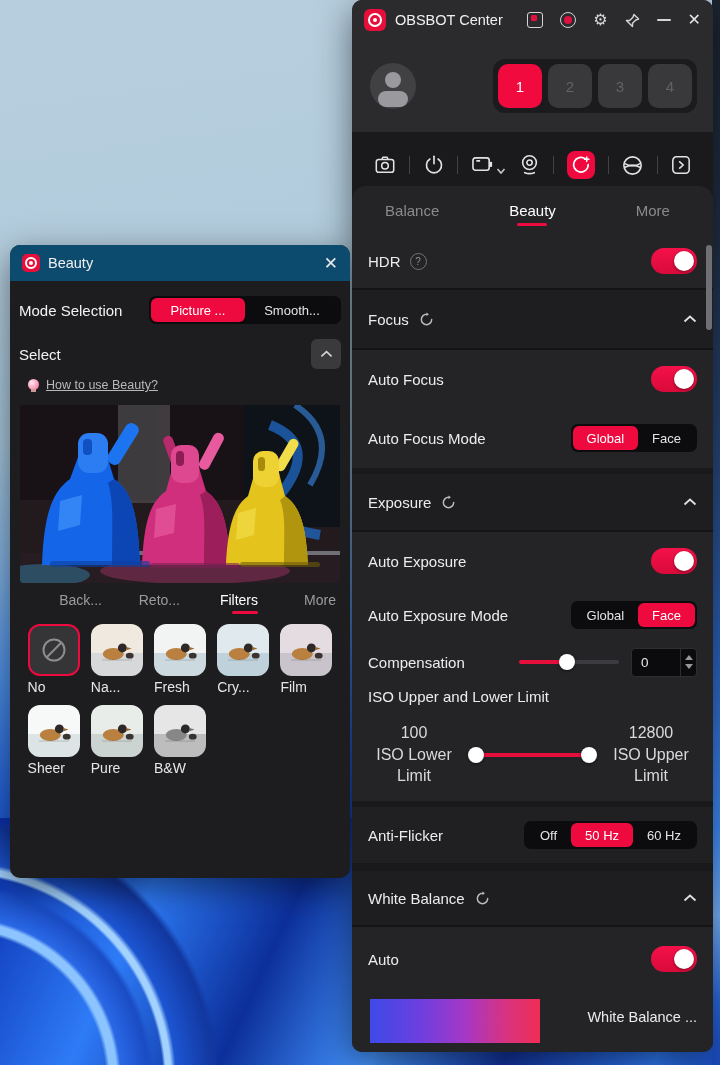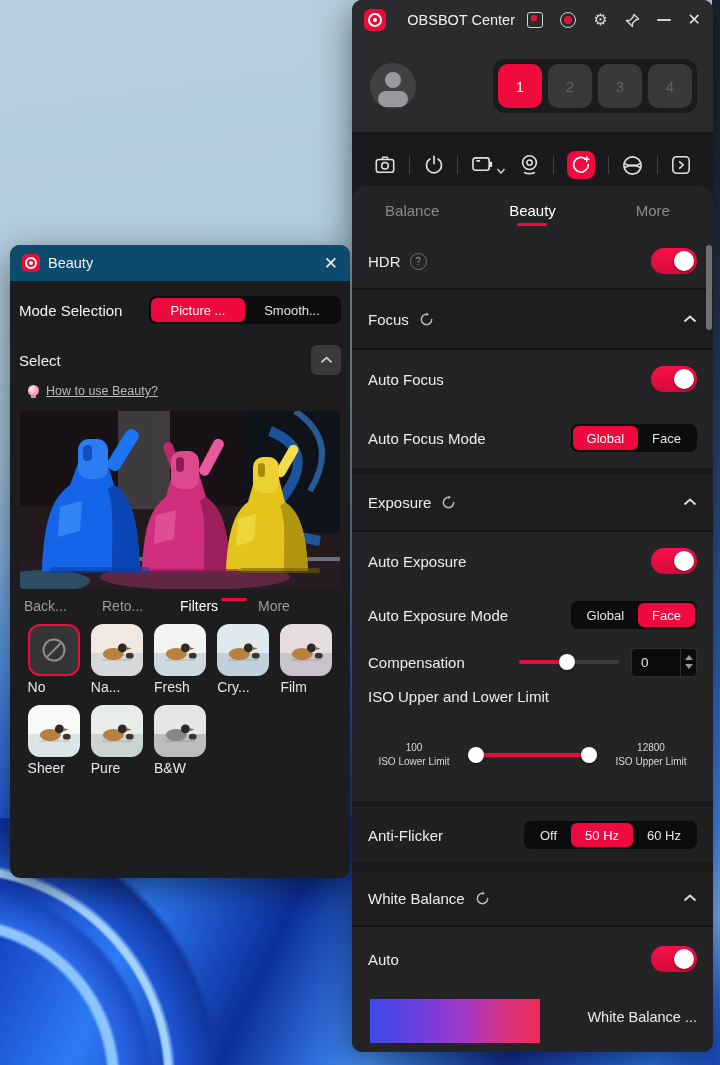--- a/index.html
+++ b/index.html
@@ -26,21 +26,21 @@
   .seg .opt{height:24px;display:flex;align-items:center;justify-content:center;
     color:#e4e4e6;font-size:13px;border-radius:6px;padding:0 14px;white-space:nowrap;}
   .seg .opt.active{background:#ee0a3e;color:#fff;}
   .divider{height:2px;background:#141416;}
   .chev-up{width:14px;height:8px;flex:none;}
   .reset-ic{width:15px;height:15px;flex:none;margin-left:10px;}
   
   .obsbot{position:absolute;left:352px;top:0;width:361px;height:1052px;border-radius:10px;
     background:#242427;box-shadow:0 10px 34px rgba(0,0,0,.5);overflow:hidden;
     display:flex;flex-direction:column;}
-  .ob-head{background:#2b2b2d;flex:none;text-align:center;}
+  .ob-head{background:#2b2b2d;flex:none;}
   .ob-title{height:40px;display:flex;align-items:center;padding:0 12px;}
   .logo{width:22px;height:22px;border-radius:6px;background:#e60f3c;position:relative;flex:none;}
   .logo::before{content:"";position:absolute;left:4px;top:4px;width:10px;height:10px;
     border:2px solid #fff;border-radius:50%;}
   .logo::after{content:"";position:absolute;left:9px;top:9px;width:4px;height:4px;background:#fff;border-radius:50%;}
   .logo.small{width:18px;height:18px;border-radius:5px;}
   .logo.small::before{left:3px;top:3px;width:8px;height:8px;}
   .logo.small::after{left:7px;top:7px;width:4px;height:4px;}
   .ob-title-text{color:#f0f0f0;font-size:14.5px;margin-left:9px;flex:1;}
   .tb-ics{display:flex;align-items:center;gap:17px;}
@@ -90,50 +90,50 @@
     background:linear-gradient(90deg,#e60f3c 0%,#e60f3c 48%,#3c3c40 48%);}
   .slider::after{content:"";position:absolute;left:calc(48% - 8px);top:-6px;width:16px;height:16px;
     border-radius:50%;background:#fff;box-shadow:0 1px 3px rgba(0,0,0,.5);}
   .numbox{margin-left:12px;width:64px;height:27px;background:#0b0b0d;border:1px solid #2e2e31;
     border-radius:4px;display:flex;align-items:center;flex:none;}
   .numbox .val{flex:1;padding-left:9px;font-size:13.5px;color:#e8e8ea;}
   .spin{width:15px;height:100%;border-left:1px solid #2e2e31;display:flex;flex-direction:column;
     align-items:center;justify-content:center;gap:4px;}
   .tri-u{width:0;height:0;border-left:4px solid transparent;border-right:4px solid transparent;border-bottom:5px solid #98989c;}
   .tri-d{width:0;height:0;border-left:4px solid transparent;border-right:4px solid transparent;border-top:5px solid #98989c;}
-  .iso-block{width:92px;text-align:center;font-size:10px;color:#d9d9db;line-height:1.35;flex:none;}
+  .iso-block{width:92px;text-align:center;font-size:16px;color:#d9d9db;line-height:1.35;flex:none;}
   .iso-slider{flex:1;height:4px;border-radius:2px;background:#e60f3c;position:relative;margin:0 12px;}
   .iso-slider::before,.iso-slider::after{content:"";position:absolute;top:-6px;width:16px;height:16px;
     border-radius:50%;background:#fff;box-shadow:0 1px 3px rgba(0,0,0,.5);}
   .iso-slider::before{left:-4px;} .iso-slider::after{right:-4px;}
   .wb-row{flex:1;display:flex;align-items:flex-start;padding:8px 16px 0 18px;}
   .wb-grad{width:170px;height:44px;flex:none;
     background:linear-gradient(90deg,#3c4ae8 0%,#6b3fe0 28%,#a338c8 55%,#d8337f 80%,#ef2d55 100%);}
   .wb-text{margin-left:auto;font-size:14.5px;color:#ececee;padding-top:10px;white-space:nowrap;}
   .scrollthumb{position:absolute;right:1px;top:245px;width:6px;height:85px;border-radius:3px;background:#707074;z-index:5;}
   
   .beauty{position:absolute;left:10px;top:245px;width:340px;height:633px;border-radius:10px;
     background:#1d1d1f;box-shadow:0 10px 34px rgba(0,0,0,.5);overflow:hidden;color:#ededef;}
   .bt-title{height:36px;background:#0c4a6e;display:flex;align-items:center;padding:0 12px;}
   .bt-title-text{font-size:14.5px;color:#f0f0f0;margin-left:8px;flex:1;}
   .bt-row{display:flex;align-items:center;padding:0 9px;}
   .bt-mode{margin-top:14px;height:30px;}
   .bt-lbl{font-size:15px;color:#f2f2f3;}
-  .bt-select{margin-top:19px;height:32px;}
+  .bt-select{margin-top:13px;height:32px;}
   .sel-btn{margin-left:auto;width:30px;height:30px;border-radius:6px;background:#3a3a3d;
     display:flex;align-items:center;justify-content:center;}
   .bt-link-row{margin-top:4px;height:22px;display:flex;align-items:center;padding:0 18px;gap:7px;}
   .bulb{width:11px;height:13px;position:relative;flex:none;}
   .bulb::before{content:"";position:absolute;left:0;top:0;width:11px;height:11px;border-radius:50%;
     background:radial-gradient(circle at 35% 35%,#ffe9ef,#f06292);}
   .bulb::after{content:"";position:absolute;left:3px;bottom:0;width:5px;height:3px;background:#c99;}
   .bt-link{font-size:12.5px;color:#b9b9bb;text-decoration:underline;}
   .preview{margin:9px 10px 0;width:320px;height:178px;border-radius:3px;overflow:hidden;background:#221a1c;}
   .bt-tabs{margin-top:9px;display:flex;padding:0 14px;}
-  .bt-tab{flex:1;display:flex;align-items:flex-start;gap:3px;}
+  .bt-tab{flex:1;display:flex;flex-direction:column;align-items:flex-end;gap:3px;}
   .bt-tab span{font-size:14px;color:#9b9b9e;}
   .bt-tab.active span{color:#fff;}
   .bt-tab .tab-line{width:26px;}
   .bt-tab.active .tab-line{background:#ee0a3e;}
   .fgrid{margin-top:10px;display:grid;grid-template-columns:repeat(5,1fr);row-gap:10px;padding:0 12px;justify-items:center;}
   .fcell{display:flex;flex-direction:column;align-items:flex-start;gap:3px;}
   .fthumb{width:52px;height:52px;border-radius:12px;position:relative;overflow:hidden;}
   .fthumb .duck{position:absolute;left:8px;top:17px;width:36px;height:21px;}
   .fthumb.none{background:#353537;border:2px solid #ee0a3e;width:48px;height:48px;
     display:flex;align-items:center;justify-content:center;}

